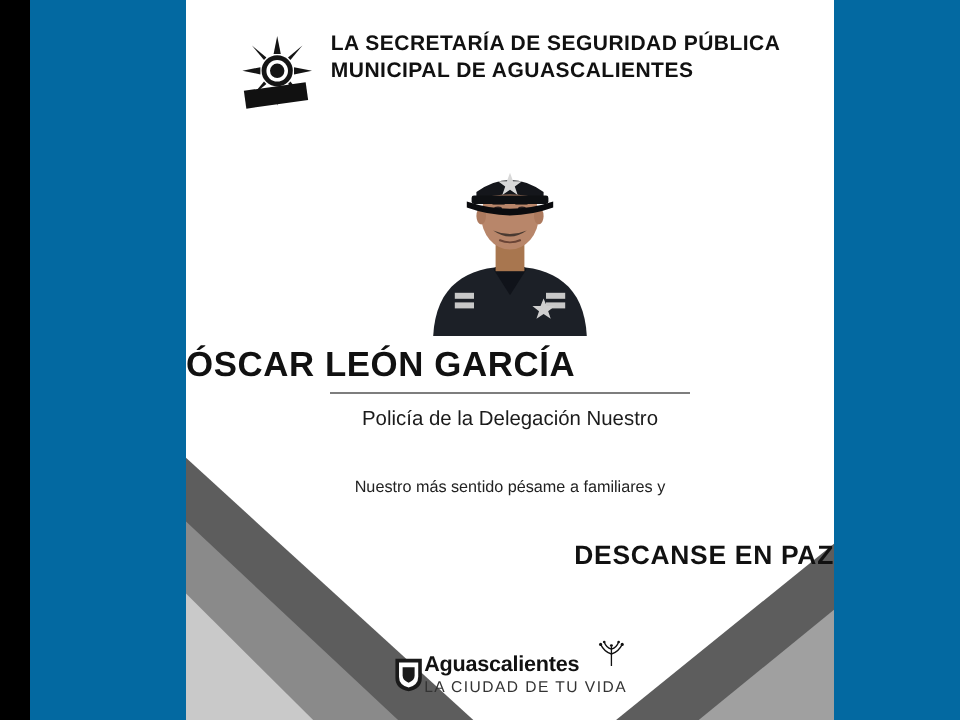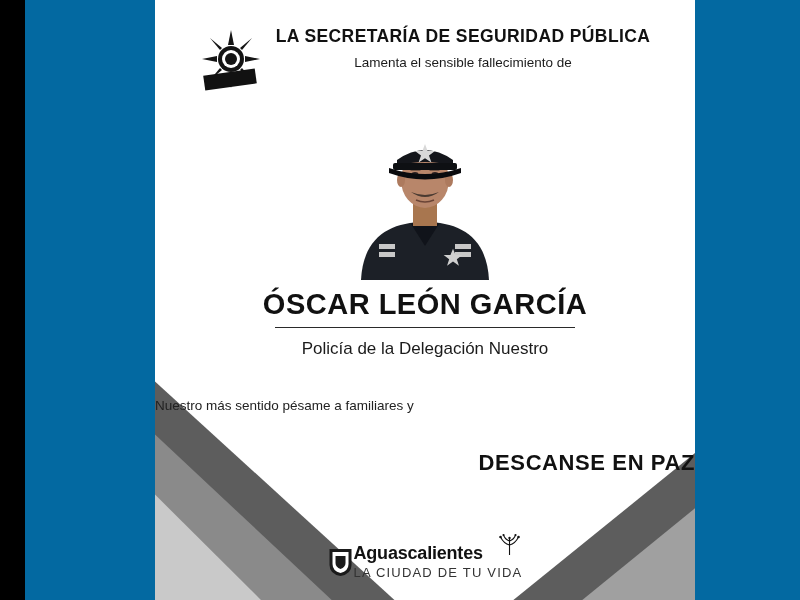--- a/index.html
+++ b/index.html
@@ -141,21 +141,20 @@
     height: 162px;
   }
   .portrait svg { display: block; }
 
   
   .name {
     position: absolute;
     left: 0;
     top: 288px;
     width: 540px;
-    text-align: center;
     font-family: "Liberation Sans", sans-serif;
     font-weight: bold;
     font-size: 29px;
     letter-spacing: 0.5px;
     color: #111111;
   }
   .rule {
     position: absolute;
     left: 50%;
     transform: translateX(-50%);
@@ -173,21 +172,21 @@
     font-family: "Liberation Sans", sans-serif;
     font-size: 17px;
     color: #1b1b1b;
     line-height: 1.5;
   }
   .condolence {
     position: absolute;
     left: 0;
     top: 396px;
     width: 540px;
-    text-align: left;
+    text-align: center;
     font-family: "Liberation Sans", sans-serif;
     font-size: 13.5px;
     color: #222222;
     line-height: 1.55;
   }
   .rip {
     position: absolute;
     left: 0;
     top: 450px;
     width: 540px;
@@ -270,21 +269,21 @@
             </g>
           </g>
           <circle cx="31" cy="31" r="9" fill="#ffffff"></circle>
           <circle cx="31" cy="31" r="6" fill="#141414"></circle>
         </svg>
         <div class="mourning-ribbon"></div>
       </div>
 
       <div class="header-text">
         <div class="title-line">LA SECRETARÍA DE SEGURIDAD PÚBLICA</div>
-        <div class="subtitle-line">Lamenta el sensible fallecimiento de</div>
+        <div class="title-line">MUNICIPAL DE AGUASCALIENTES</div>
       </div>
 
     </div>
 
     <div class="portrait">
       <svg width="152" height="162" viewBox="0 0 152 162">
         <rect x="0" y="0" width="152" height="162" fill="#ffffff"></rect>
 
         <path d="M12 162 C14 120 40 104 76 104 C112 104 138 120 140 162 Z" fill="#1c2027"></path>
         <path d="M62 106 L76 128 L90 106 L84 102 L68 102 Z" fill="#10131a"></path>

